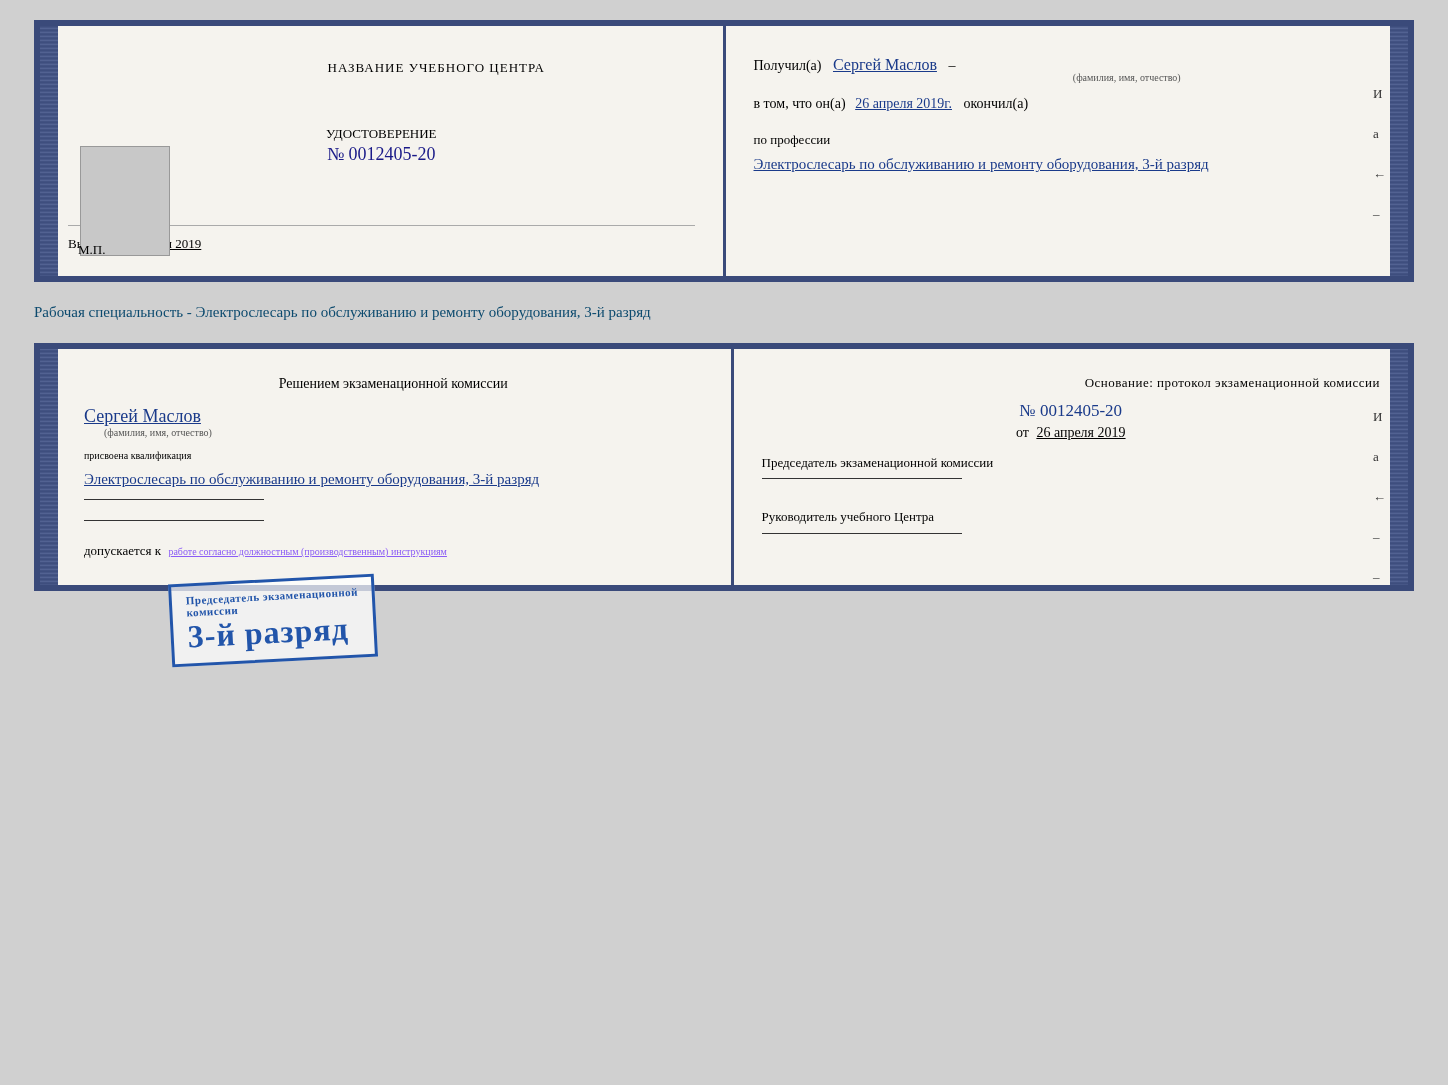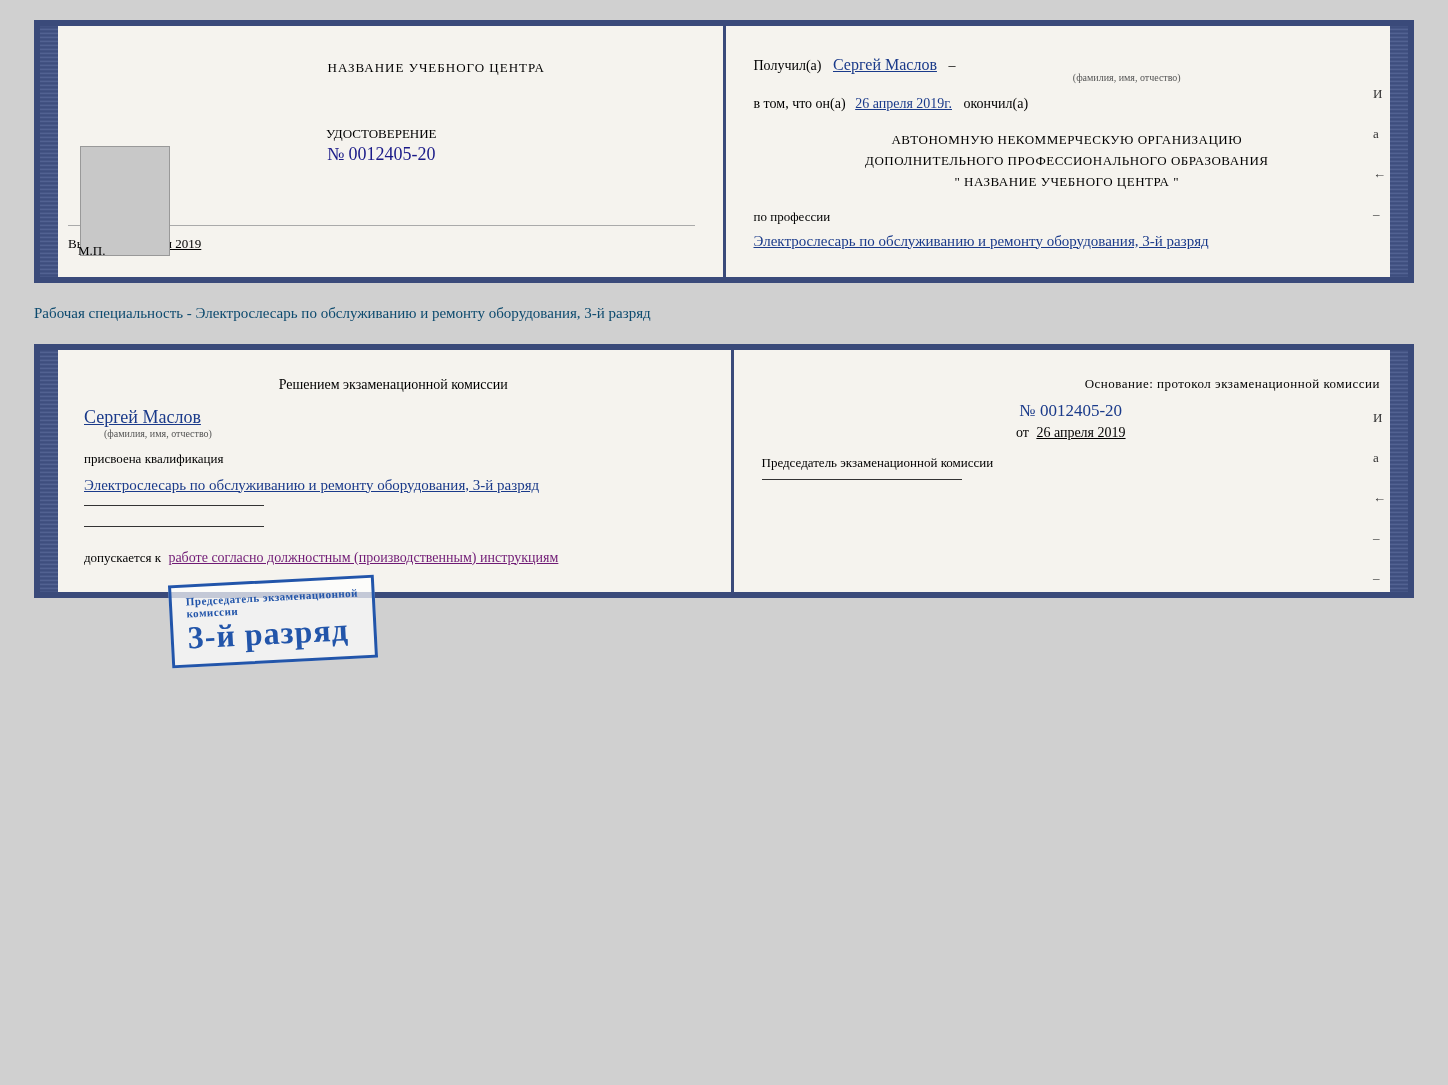--- a/index.html
+++ b/index.html
@@ -230,22 +230,22 @@
     }
 
     .allowed-text {
       font-size: 13px;
       margin-top: 20px;
       line-height: 1.5;
     }
 
     .allowed-handwritten {
       font-family: 'Segoe Script', 'Comic Sans MS', cursive;
-      color: #701a75;
-      font-size: 14px;
+      color: #8b5cf6;
+      font-size: 10px;
       text-decoration: underline;
       text-align: center;
     }
 
     .right-sidebar-marks {
       position: absolute;
       right: 22px;
       top: 60px;
       display: flex;
       flex-direction: column;
@@ -304,25 +304,20 @@
       <br>
       <span class="fio-label" style="margin-left:120px;">(фамилия, имя, отчество)</span>
     </div>
 
     <div class="line-block">
       <span>в том, что он(а)</span>
       <span class="handwritten" style="font-size:14px; margin-left:6px;">26 апреля 2019г.</span>
       <span style="margin-left:8px;">окончил(а)</span>
     </div>
 
-    <div style="margin-top:14px; font-size:13px; text-align:center; line-height:1.6; letter-spacing:0.5px;">
-      <div>АВТОНОМНУЮ НЕКОММЕРЧЕСКУЮ ОРГАНИЗАЦИЮ</div>
-      <div>ДОПОЛНИТЕЛЬНОГО ПРОФЕССИОНАЛЬНОГО ОБРАЗОВАНИЯ</div>
-      <div>"   НАЗВАНИЕ УЧЕБНОГО ЦЕНТРА   "</div>
-    </div>
 
     <div style="margin-top:16px; font-size:13px;">
       <span>по профессии</span>
       <span class="profession-text">Электрослесарь по обслуживанию и ремонту оборудования, 3-й разряд</span>
     </div>
 
     <div class="right-sidebar-marks">
       <span class="side-mark">И</span>
       <span class="side-mark">а</span>
       <span class="side-mark">←</span>
@@ -336,21 +331,21 @@
 </div>
 
 <div class="document-pair bottom-doc">
 
   <div class="doc-left" style="position:relative;">
     <div class="section-heading">
       <span>Решением экзаменационной комиссии</span>
     </div>
     <span class="person-name-handwritten">Сергей Маслов</span>
     <span class="small-label" style="display:block; font-size:10px; color:#555; text-align:left; margin-left:20px;">(фамилия, имя, отчество)</span>
-    <div style="margin-top:12px; font-size:13px;">
+    <div style="margin-top:12px; font-size:10px;">
       <span>присвоена квалификация</span>
     </div>
     <span class="qualification-handwritten">Электрослесарь по обслуживанию и ремонту оборудования, 3-й разряд</span>
 
     <span class="signature-line"></span>
     <span class="signature-line" style="margin-top:20px;"></span>
 
     <div class="allowed-text">
       <span>допускается к</span>
       <span class="allowed-handwritten" style="margin-left:4px;">работе согласно должностным (производственным) инструкциям</span>
@@ -371,20 +366,24 @@
     <span class="basis-date">
       <span>от</span>
       <span style="text-decoration:underline; margin-left:4px;">26 апреля 2019</span>
     </span>
 
     <div class="right-role">
       <span>Председатель экзаменационной комиссии</span>
       <span class="right-sig-line"></span>
     </div>
 
+    <div class="right-role" style="margin-top:28px;">
+      <span>Руководитель учебного Центра</span>
+      <span class="right-sig-line"></span>
+    </div>
 
     <div class="right-sidebar-marks">
       <span class="side-mark">И</span>
       <span class="side-mark">а</span>
       <span class="side-mark">←</span>
       <span class="side-mark">–</span>
       <span class="side-mark">–</span>
     </div>
   </div>
 </div>

